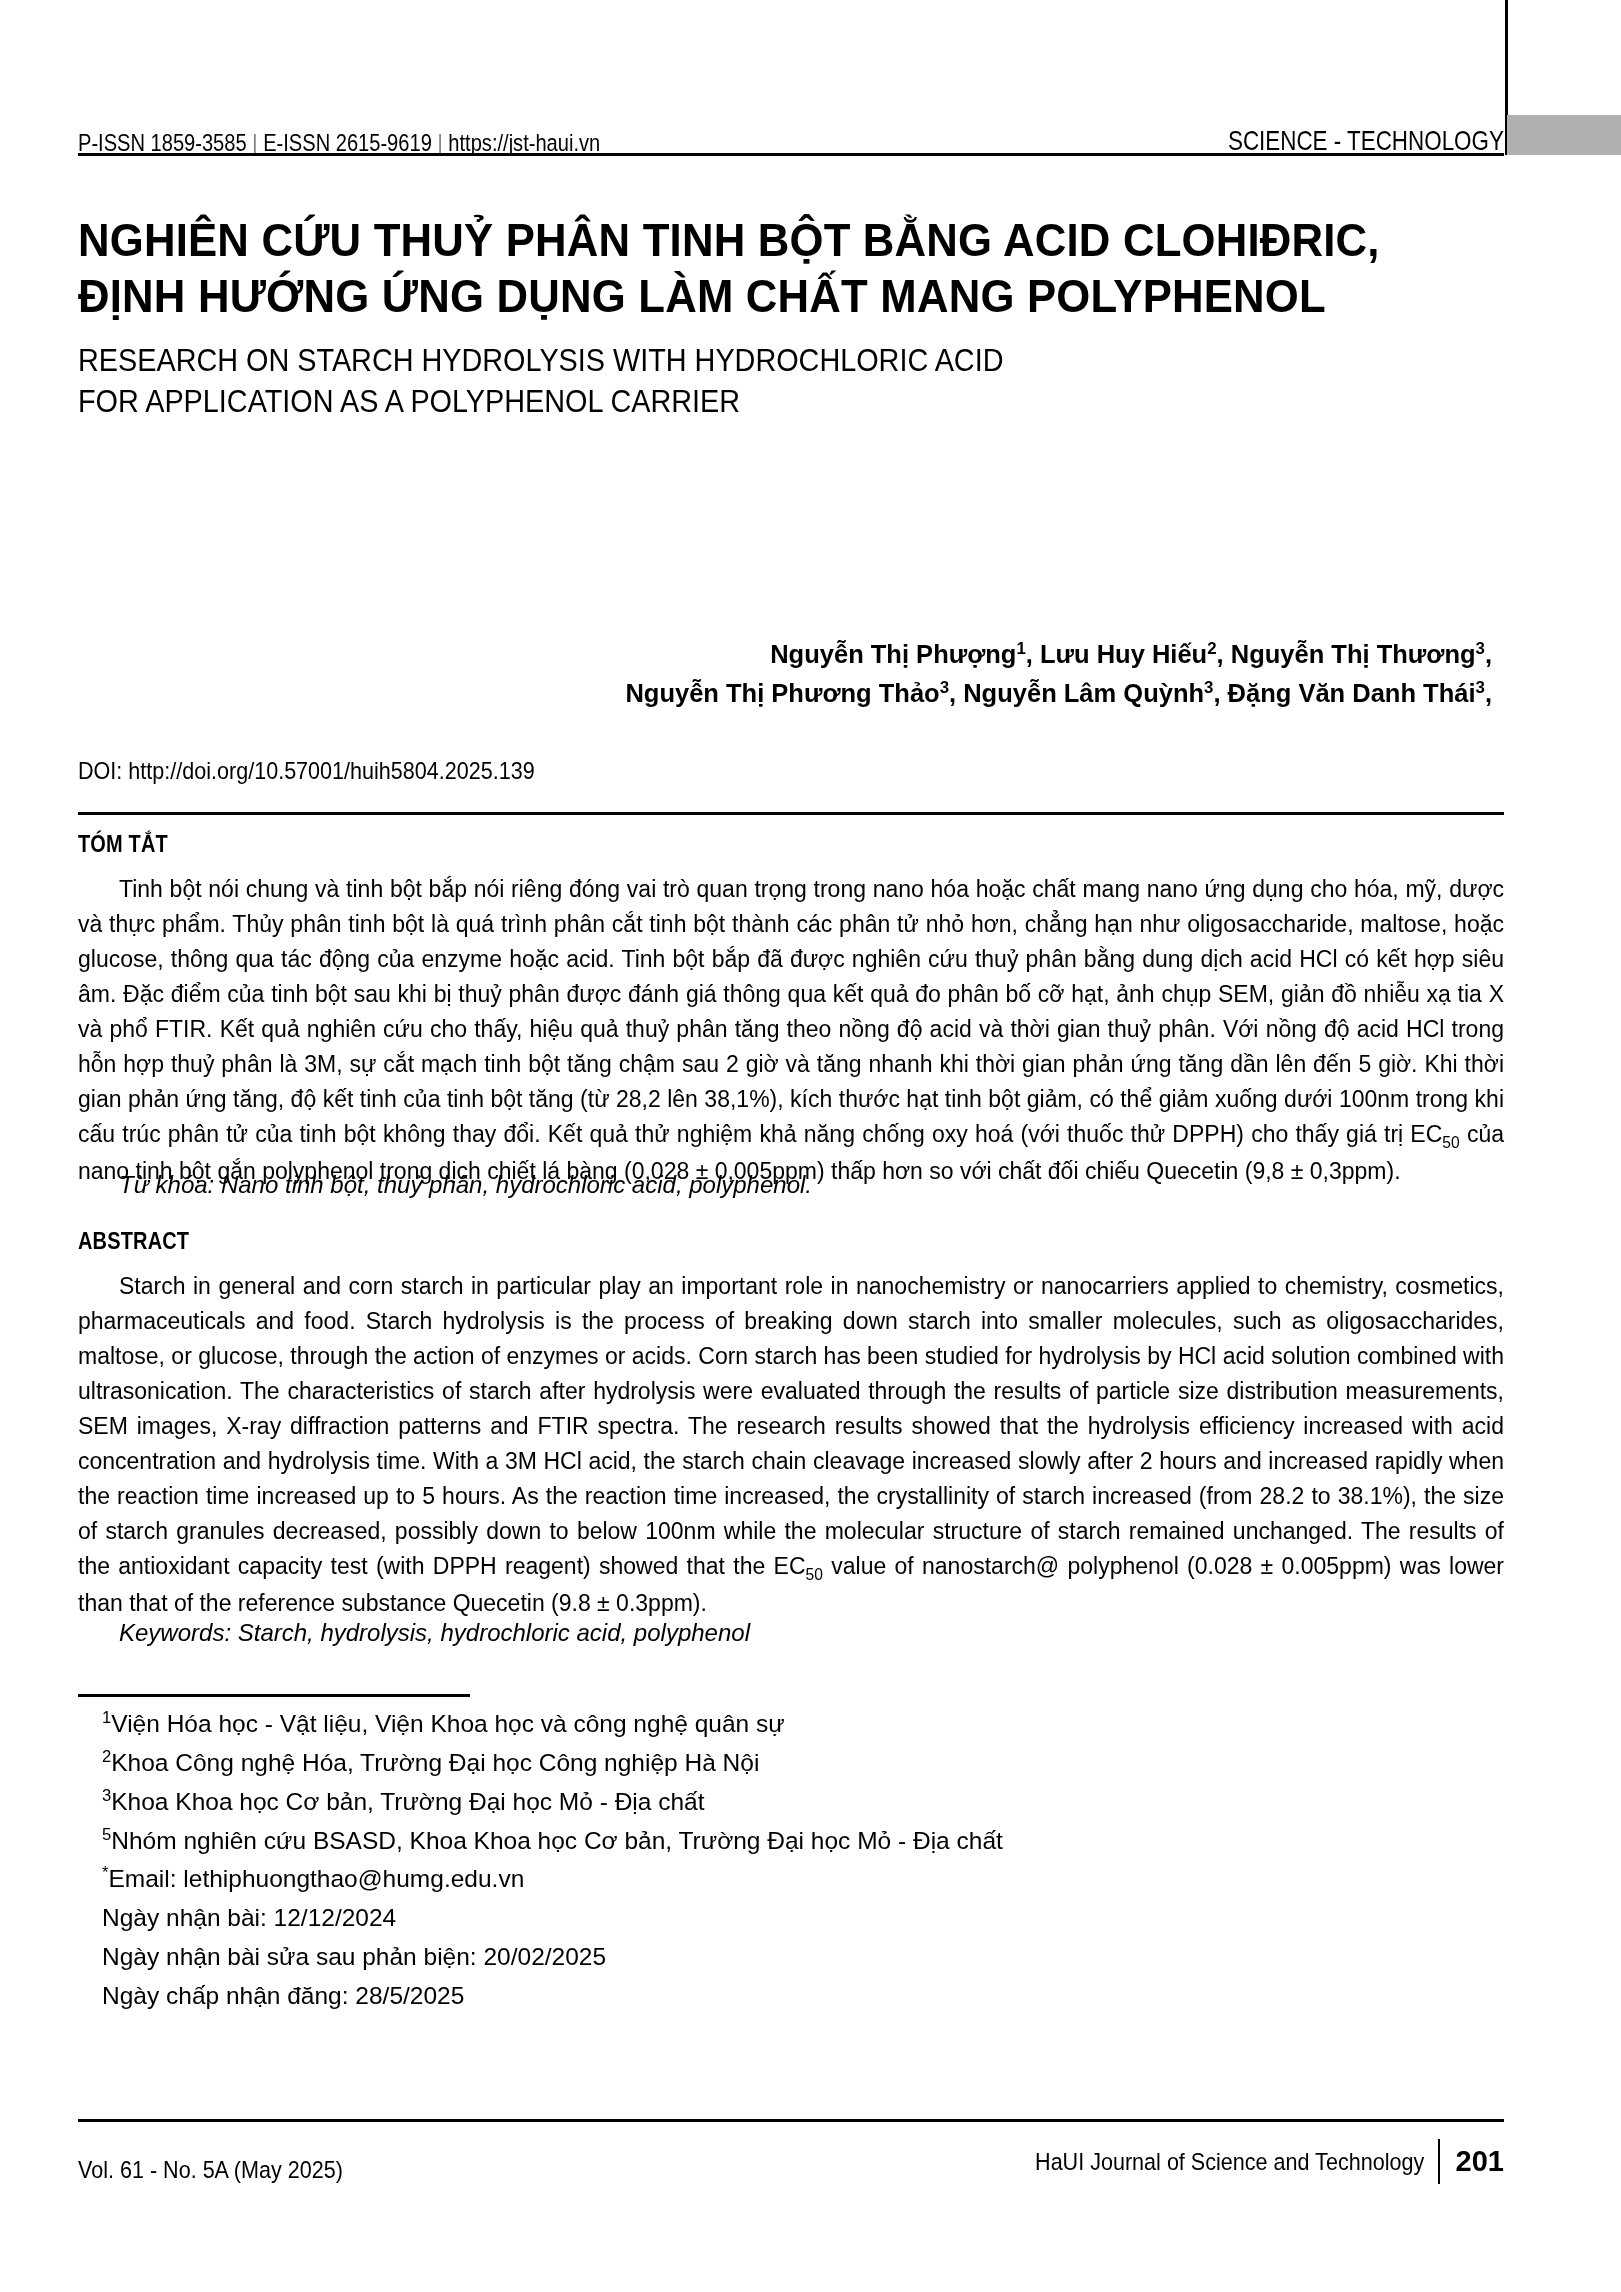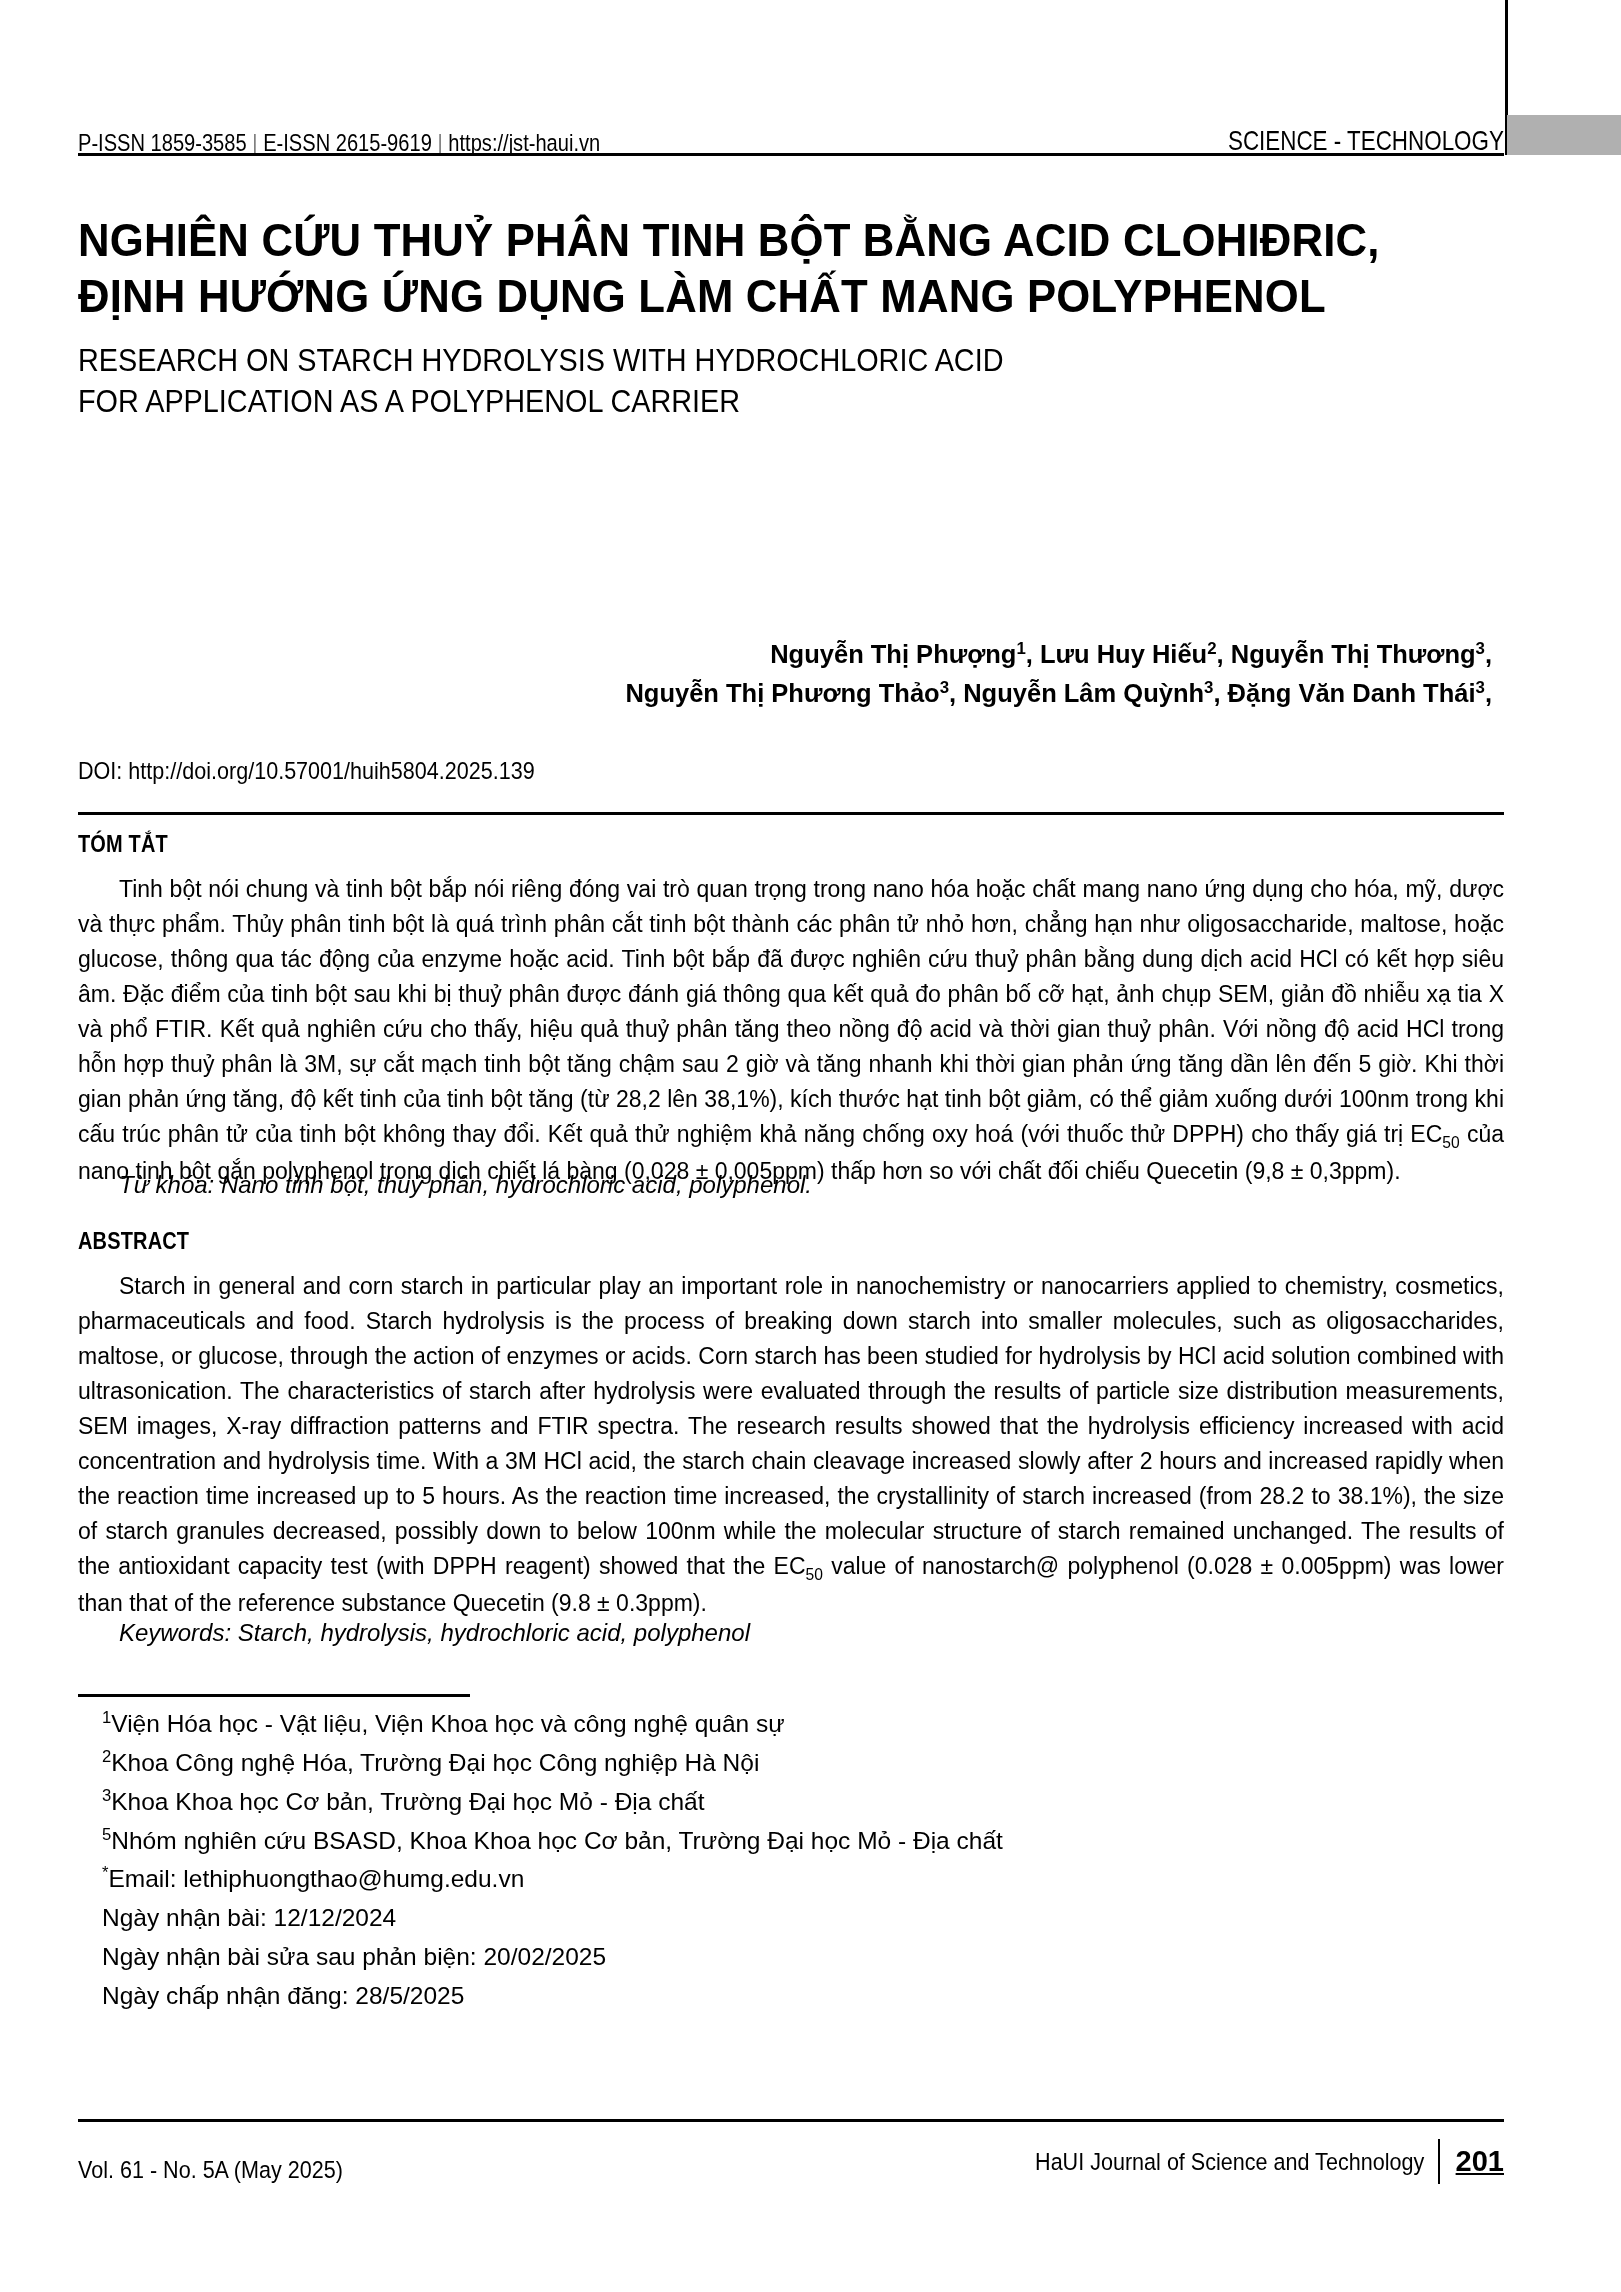--- a/index.html
+++ b/index.html
@@ -251,21 +251,20 @@
   .footer-divider {
     width: 2px;
     height: 45px;
     background: #000;
     margin: 0 15.7px 0 13.7px;
   }
   .page-num {
     font-family: "Liberation Sans Narrow", "Liberation Sans", sans-serif;
     font-weight: bold;
     font-size: 29px;
-    text-decoration: underline;
   }
 </style>
 </head>
 <body>
 
 <div class="page">
 
   <div class="right-rule"></div>
   <div class="grey-tab"></div>
 

